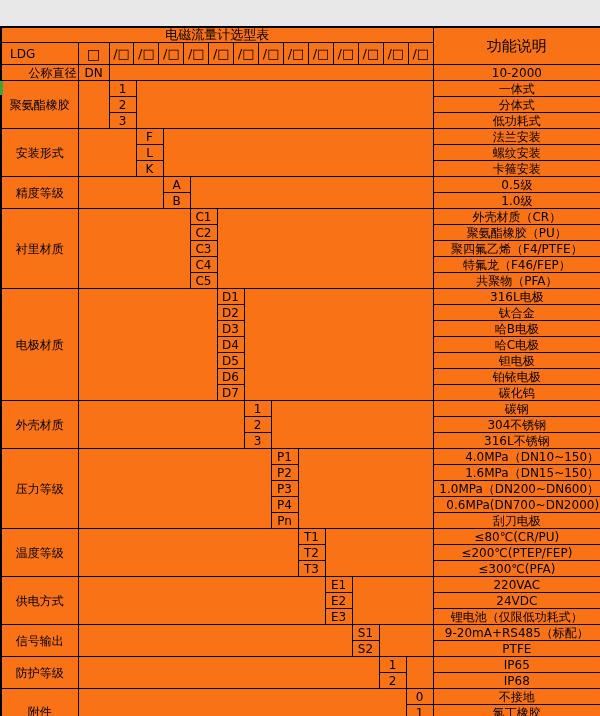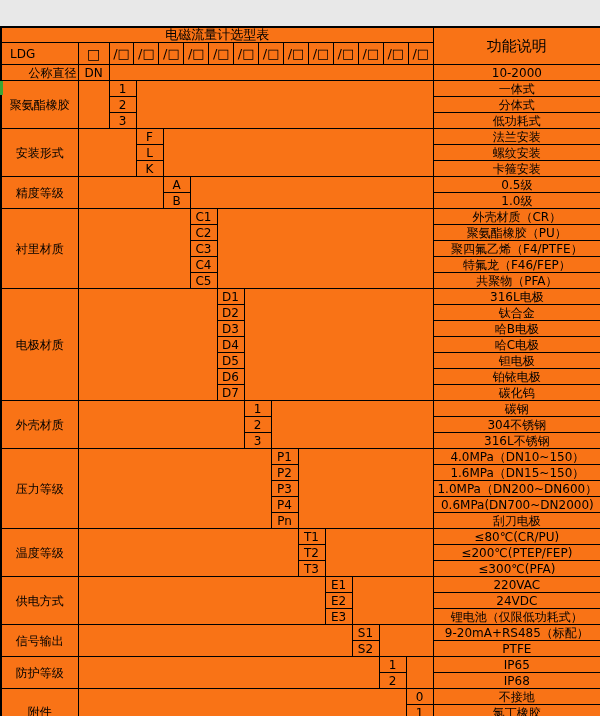--- a/index.html
+++ b/index.html
@@ -23,21 +23,21 @@
     overflow:hidden; white-space:nowrap;
     padding:0 1px;
   }
   tr.r-title td { height:15px; }
   tr.r-model td { height:22px; }
   td.title { font-size:13px; }
   td.funchead { font-size:15px; }
   td.lleft { text-align:right; padding-left:20px; }
   td.ldg { text-align:left; padding-left:8px; }
   td.codeleft { text-align:center; padding-left:1px; }
-  td.fleft { text-align:center; padding-left:2px; }
+  td.fleft { text-align:right; padding-left:2px; }
   td.boxcell { font-size:14px; }
   td.slashcell { padding:0; }
   .slashes { display:flex; width:100%; height:100%; align-items:stretch; }
   .sb {
     flex:1 1 0; border-left:1px solid #000;
     display:flex; align-items:center; justify-content:center;
     font-size:13px;
   }
   .sb:first-child { border-left:none; }
   .green-artifact {

